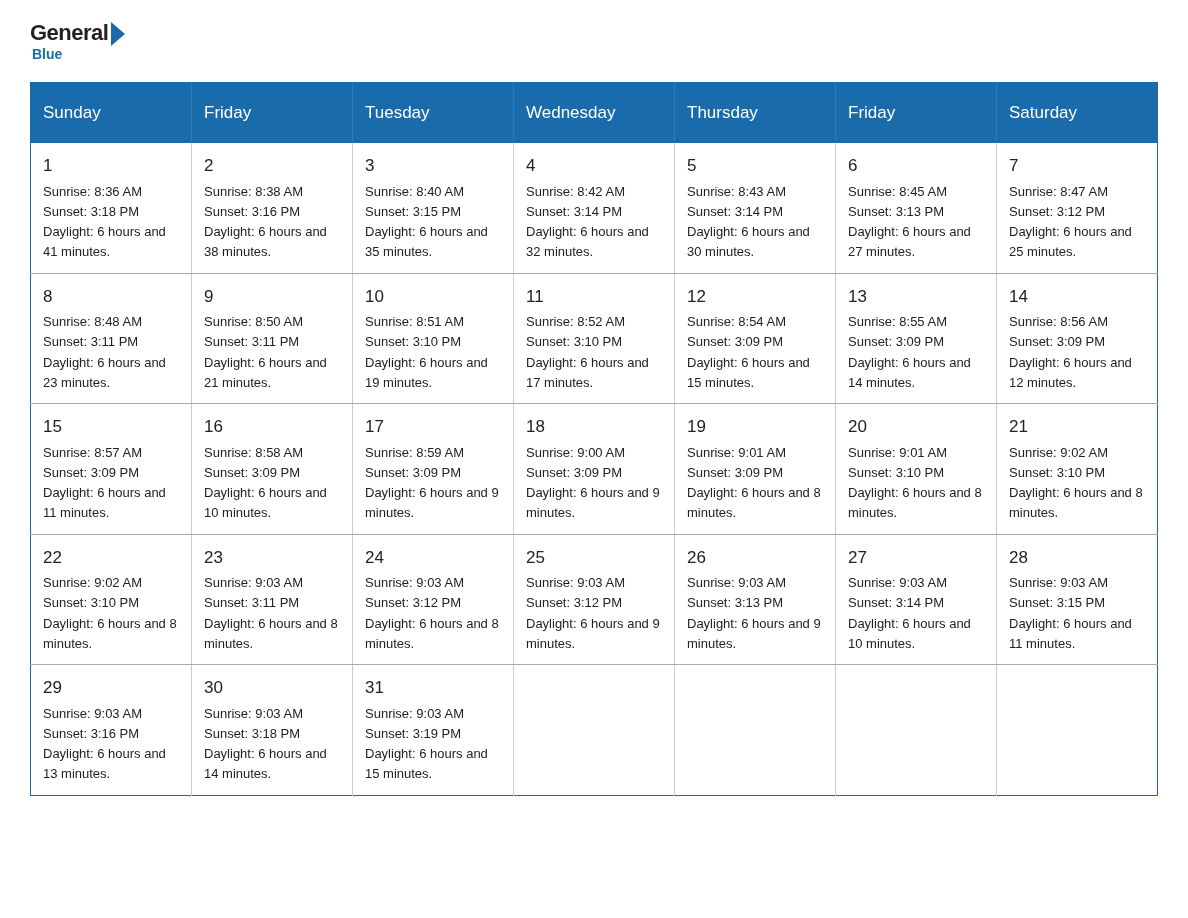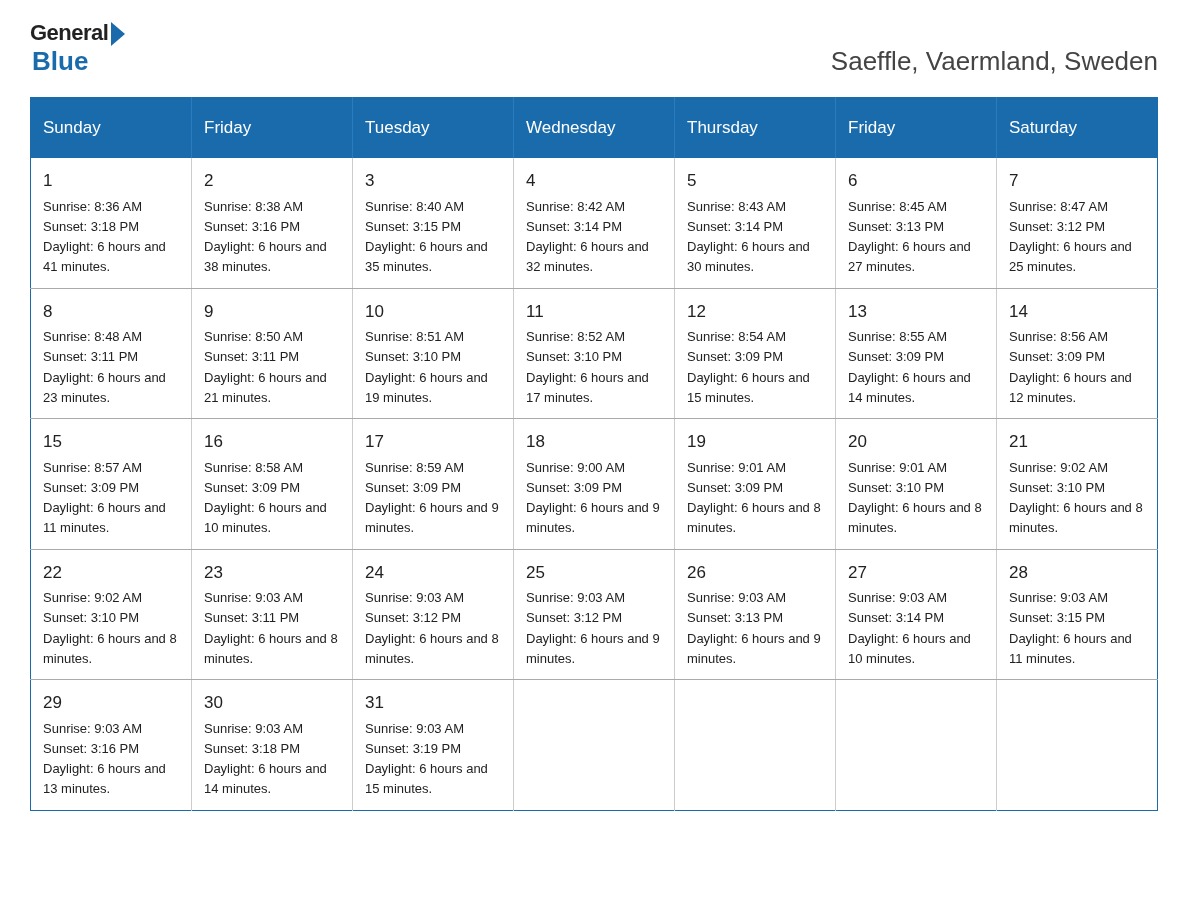--- a/index.html
+++ b/index.html
@@ -7,21 +7,21 @@
       font-family: Arial, sans-serif;
       background: #fff;
       color: #222;
       width: 1188px;
       min-height: 918px;
       padding: 20px 30px;
     }
     .header {
       display: flex;
       justify-content: space-between;
-      align-items: flex-end;
+      align-items: center;
       margin-bottom: 20px;
     }
     .logo {
       display: flex;
       flex-direction: column;
       align-items: flex-start;
     }
     .logo-general {
       font-size: 22px;
       font-weight: bold;
@@ -31,21 +31,21 @@
     .logo-arrow {
       width: 0;
       height: 0;
       border-left: 14px solid #1a6bab;
       border-top: 12px solid transparent;
       border-bottom: 12px solid transparent;
       margin-left: 3px;
       margin-top: 2px;
     }
     .logo-blue {
-      font-size: 26px;
+      font-size: 14px;
       font-weight: bold;
       color: #1a6bab;
       margin-left: 2px;
     }
     .title-section {
       text-align: right;
     }
     .month-title {
       font-size: 52px;
       font-weight: normal;
@@ -119,21 +119,20 @@
       <div class="logo-text-block">
         <div class="logo-line1">
           <span class="logo-general">General</span>
           <div class="logo-arrow"></div>
         </div>
         <span class="logo-blue">Blue</span>
       </div>
     </div>
   </div>
   <div class="title-section">
-    <div class="location-title">Saeffle, Vaermland, Sweden</div>
   </div>
 </div>
 
 <table class="calendar">
   <thead>
     <tr>
       <th>Sunday</th>
       <th>Friday</th>
       <th>Tuesday</th>
       <th>Wednesday</th>

